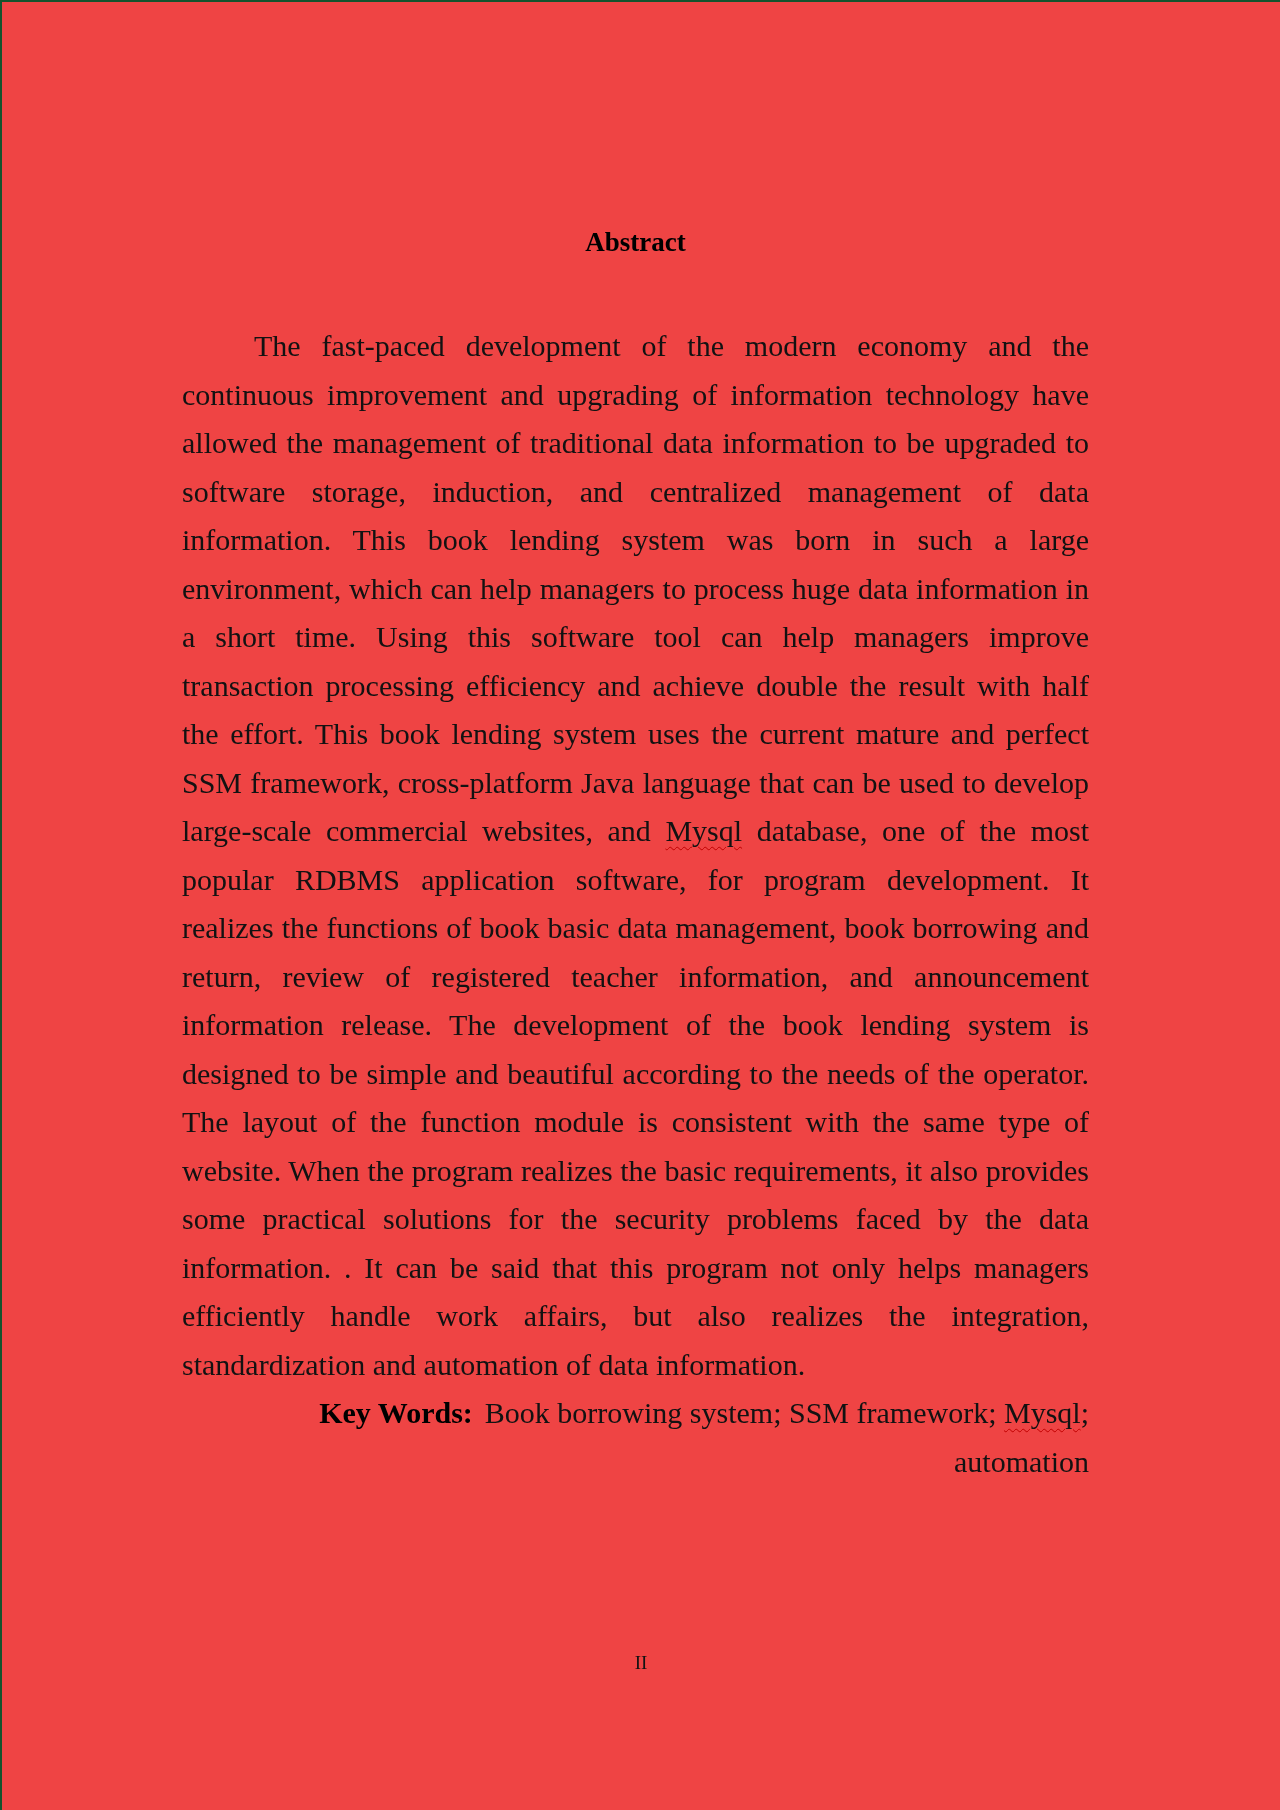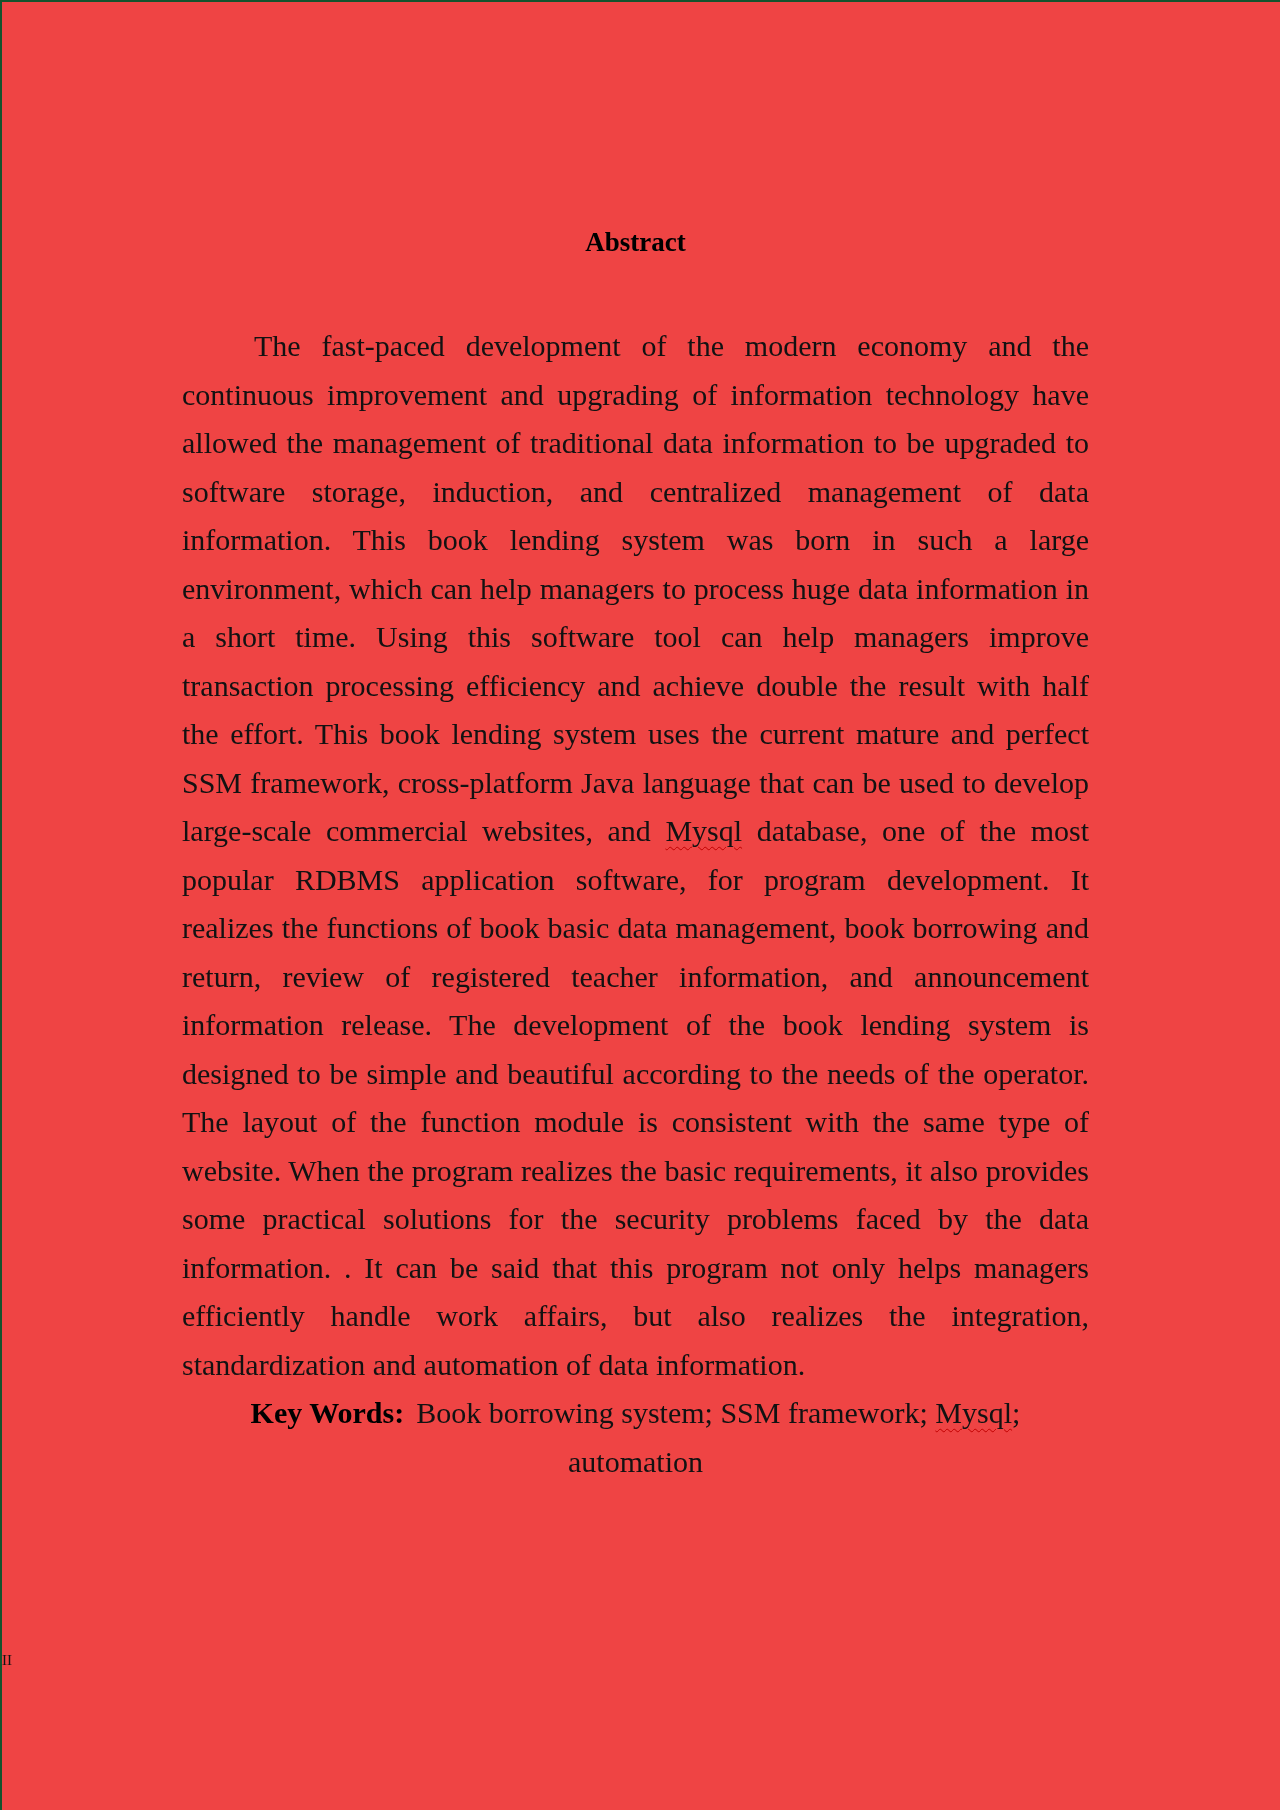--- a/index.html
+++ b/index.html
@@ -35,40 +35,41 @@
     font-size: 30px;
     line-height: 48.5px;
     text-align: justify;
     margin: 0;
   }
   .abstract-paragraph {
     margin-top: 64px;
     text-indent: 72px;
   }
   .keywords-line {
-    text-align: center;
+    text-align: right;
   }
   .keywords-label {
     font-weight: bold;
     color: #000000;
     padding-right: 12px;
   }
   .misspelled {
     text-decoration-line: underline;
     text-decoration-style: wavy;
     text-decoration-color: #c00000;
     text-decoration-thickness: 1px;
     text-underline-offset: 5px;
   }
   .page-number {
     position: absolute;
     top: 1650px;
     left: 0;
     width: 100%;
-    font-size: 15px;
+    text-align: center;
+    font-size: 19px;
     color: #121212;
   }
 </style>
 </head>
 <body>
 
 <div class="page">
   <div class="content">
 
     <h1 class="doc-title">Abstract</h1>

